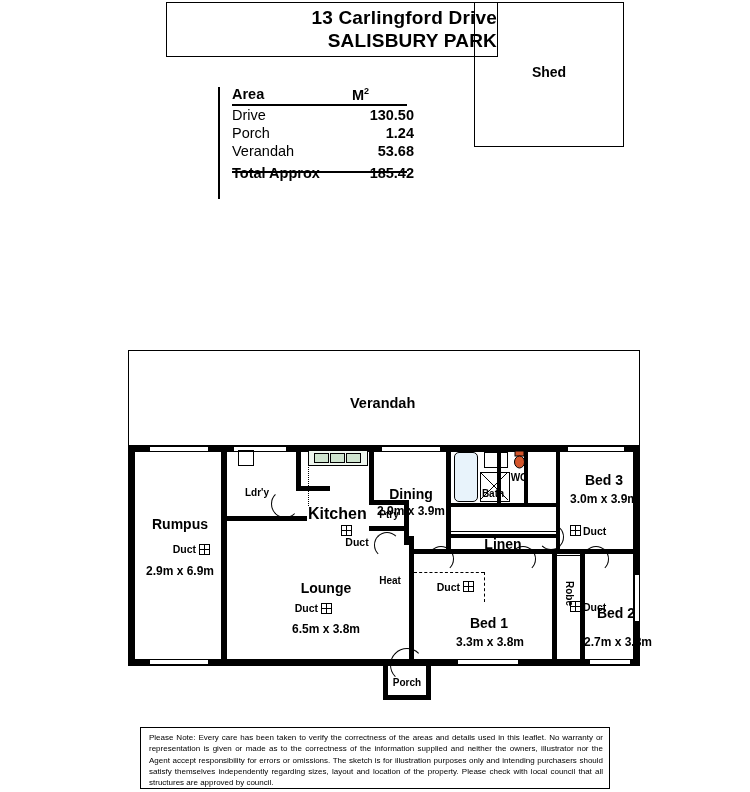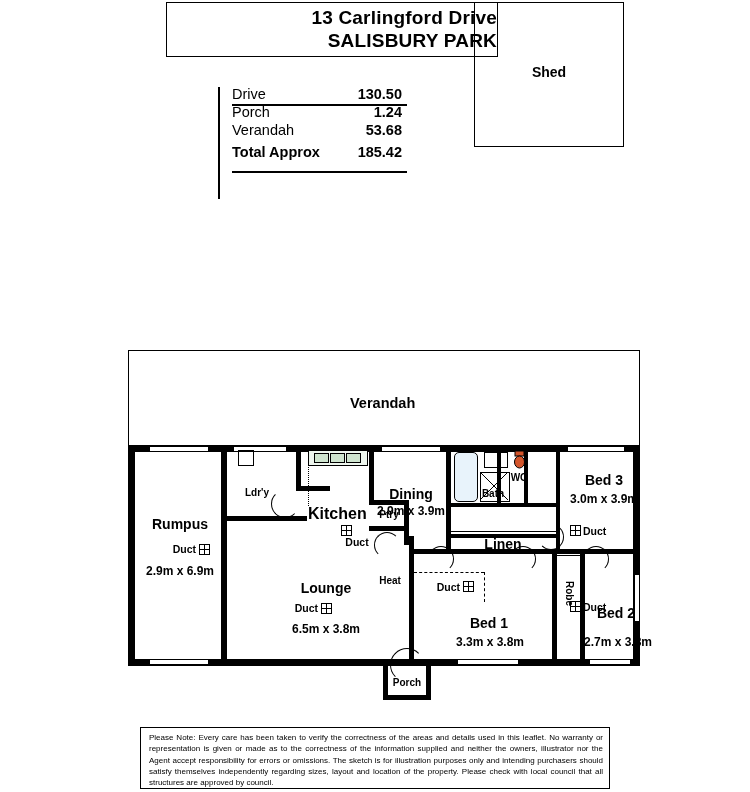--- a/index.html
+++ b/index.html
@@ -140,20 +140,24 @@
   <div class="line1">13 Carlingford Drive</div>
   <div class="line2">SALISBURY PARK</div>
 </div>
 
 <div id="area-table" class="abs">
   <div class="vrule"></div>
   <div class="hdr-underline"></div>
   <div class="tot-underline"></div>
   <table>
     <tbody>
+        <tr class="head">
+      <td class="lbl">Area</td>
+      <td class="val"><span>M</span><sup>2</sup></td>
+    </tr>
     <tr>
       <td class="lbl">Drive</td>
       <td class="val">130.50</td>
     </tr>
     <tr>
       <td class="lbl">Porch</td>
       <td class="val">1.24</td>
     </tr>
     <tr>
       <td class="lbl">Verandah</td>

